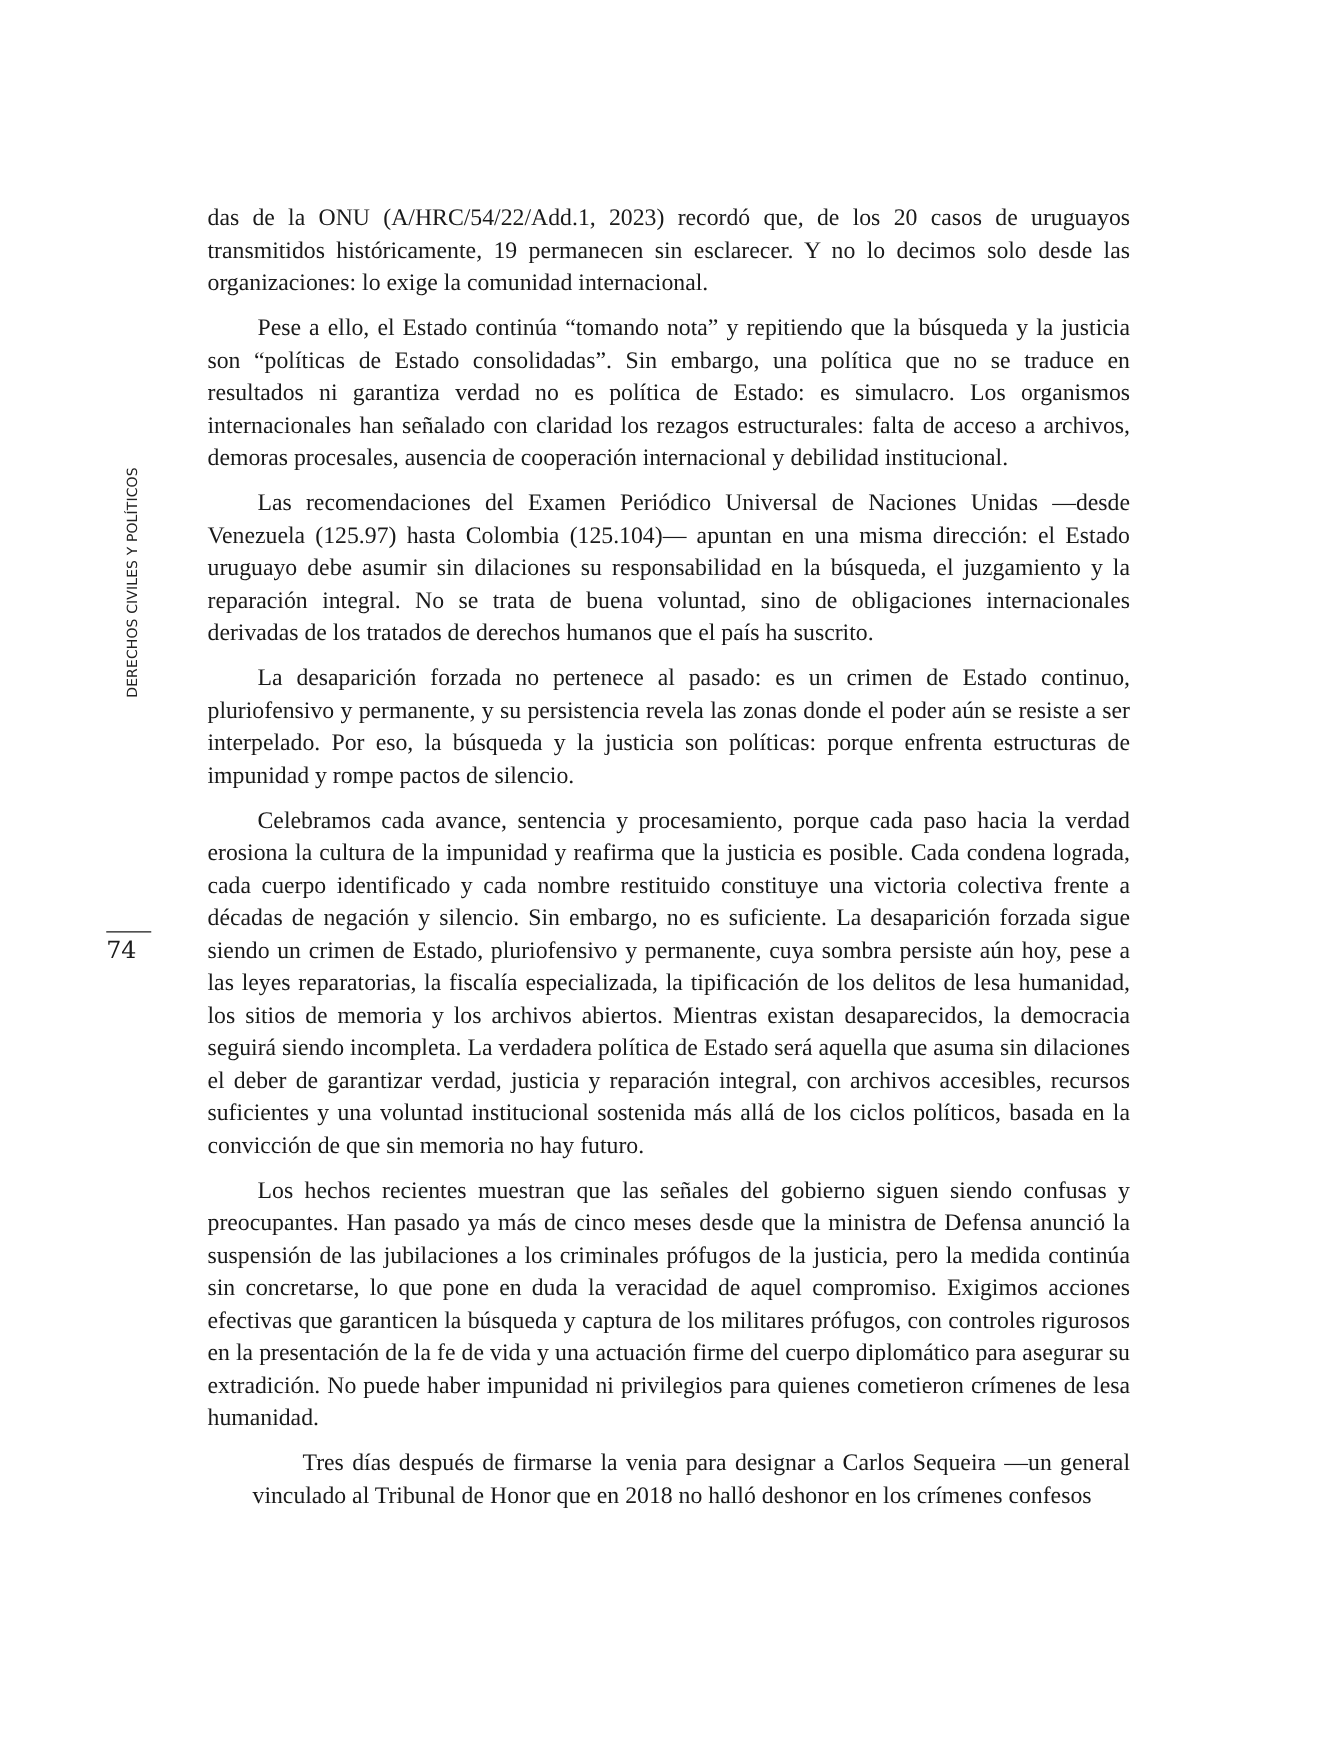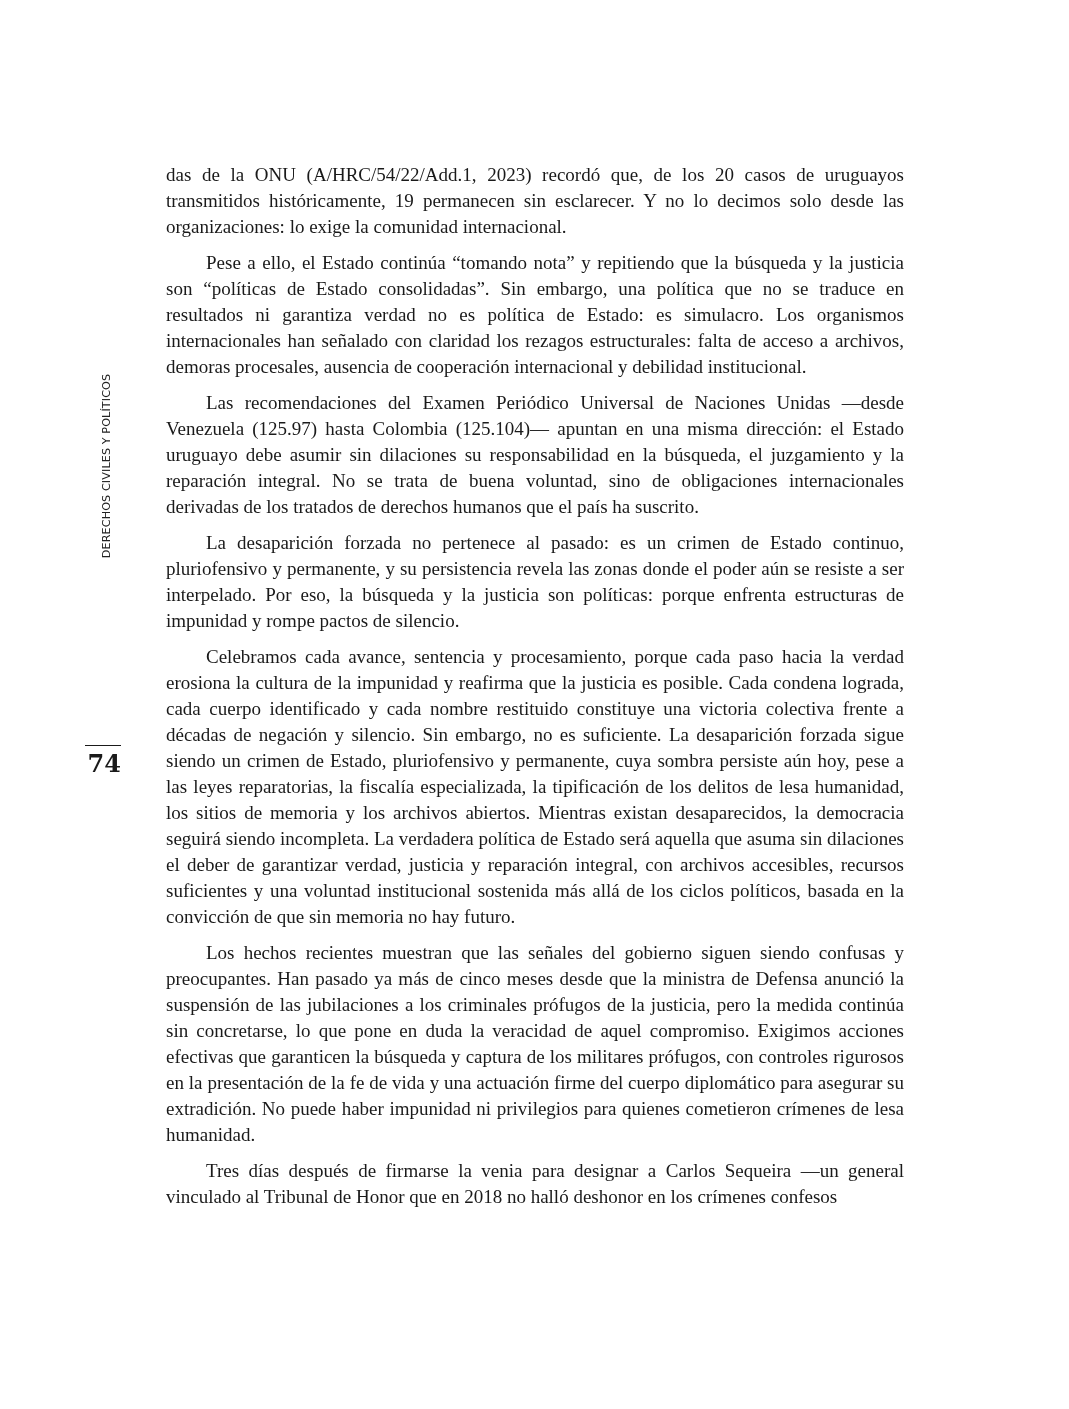--- a/index.html
+++ b/index.html
@@ -41,25 +41,25 @@
       top: 745px;
       width: 36px;
       height: 1.3px;
       background: #1a1a1a;
     }
     .folio {
       position: absolute;
       left: 85px;
       top: 749px;
       width: 36px;
-      text-align: right;
+      text-align: left;
       font-family: "DejaVu Serif", serif;
-      font-size: 24px;
+      font-size: 19px;
       color: #1a1a1a;
-      font-weight: bold;
+      font-weight: normal;
     }
     .body-text {
       position: absolute;
       left: 166px;
       top: 162px;
       width: 738px;
       font-family: "Liberation Serif", serif;
       font-size: 19px;
       line-height: 26px;
       color: #1a1a1a;
@@ -68,20 +68,21 @@
     }
     .body-text p {
       margin: 0 0 10px 0;
       text-indent: 40px;
     }
     .body-text p.continuation {
       text-indent: 0;
     }
     .body-text p.last {
       margin-bottom: 0;
+      margin-left: 36px;
     }
   </style>
 </head>
 <body>
 
 <div class="page">
 
   <div class="running-head">DERECHOS CIVILES Y POLÍTICOS</div>
 
   <div class="folio-rule"></div>

